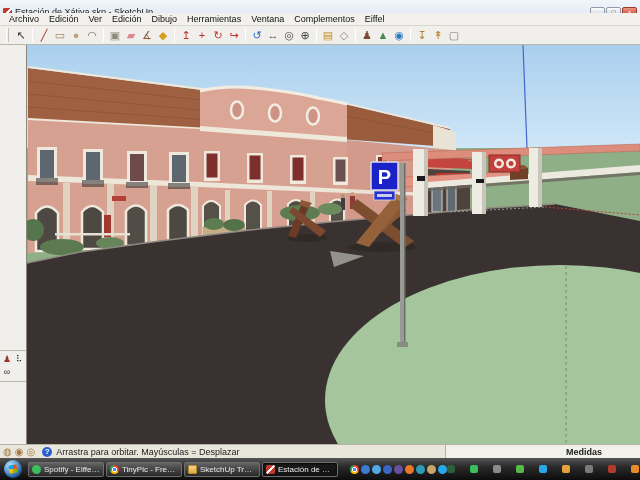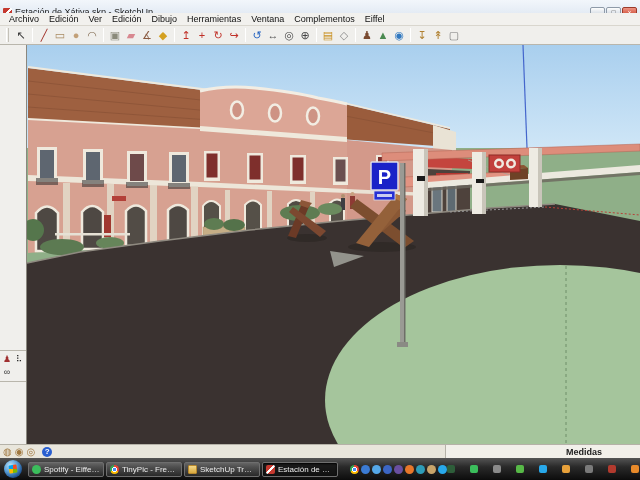--- a/index.html
+++ b/index.html
@@ -347,20 +347,21 @@
         <text x="384.5" y="184" text-anchor="middle" font-family="Liberation Sans, sans-serif" font-size="20" font-weight="bold" fill="#FFFFFF">P</text>
         <rect x="374" y="191" width="21" height="9" fill="#2630D4" stroke="#DCDCE8" stroke-width="0.8"></rect>
         <rect x="377" y="194" width="15" height="3" fill="#E8E8F4" opacity="0.85"></rect>
       </g>
     </svg>
   </div>
 
   <div class="statusbar">
     <span id="status-icons"><span class="status-ico">◍</span><span class="status-ico">◉</span><span class="status-ico">◎</span></span>
     <span class="help-circle">?</span>
+    <span class="status-hint">Arrastra para orbitar. Mayúsculas = Desplazar</span>
     <span class="status-right">
       <span class="measure-label">Medidas</span>
     </span>
   </div>
 
   <div class="taskbar">
     <span class="start-orb"></span>
     <span id="tb-buttons" style="display:flex;">
         <span class="tb-btn">
           <span class="tb-ico ico-spotify"></span>

